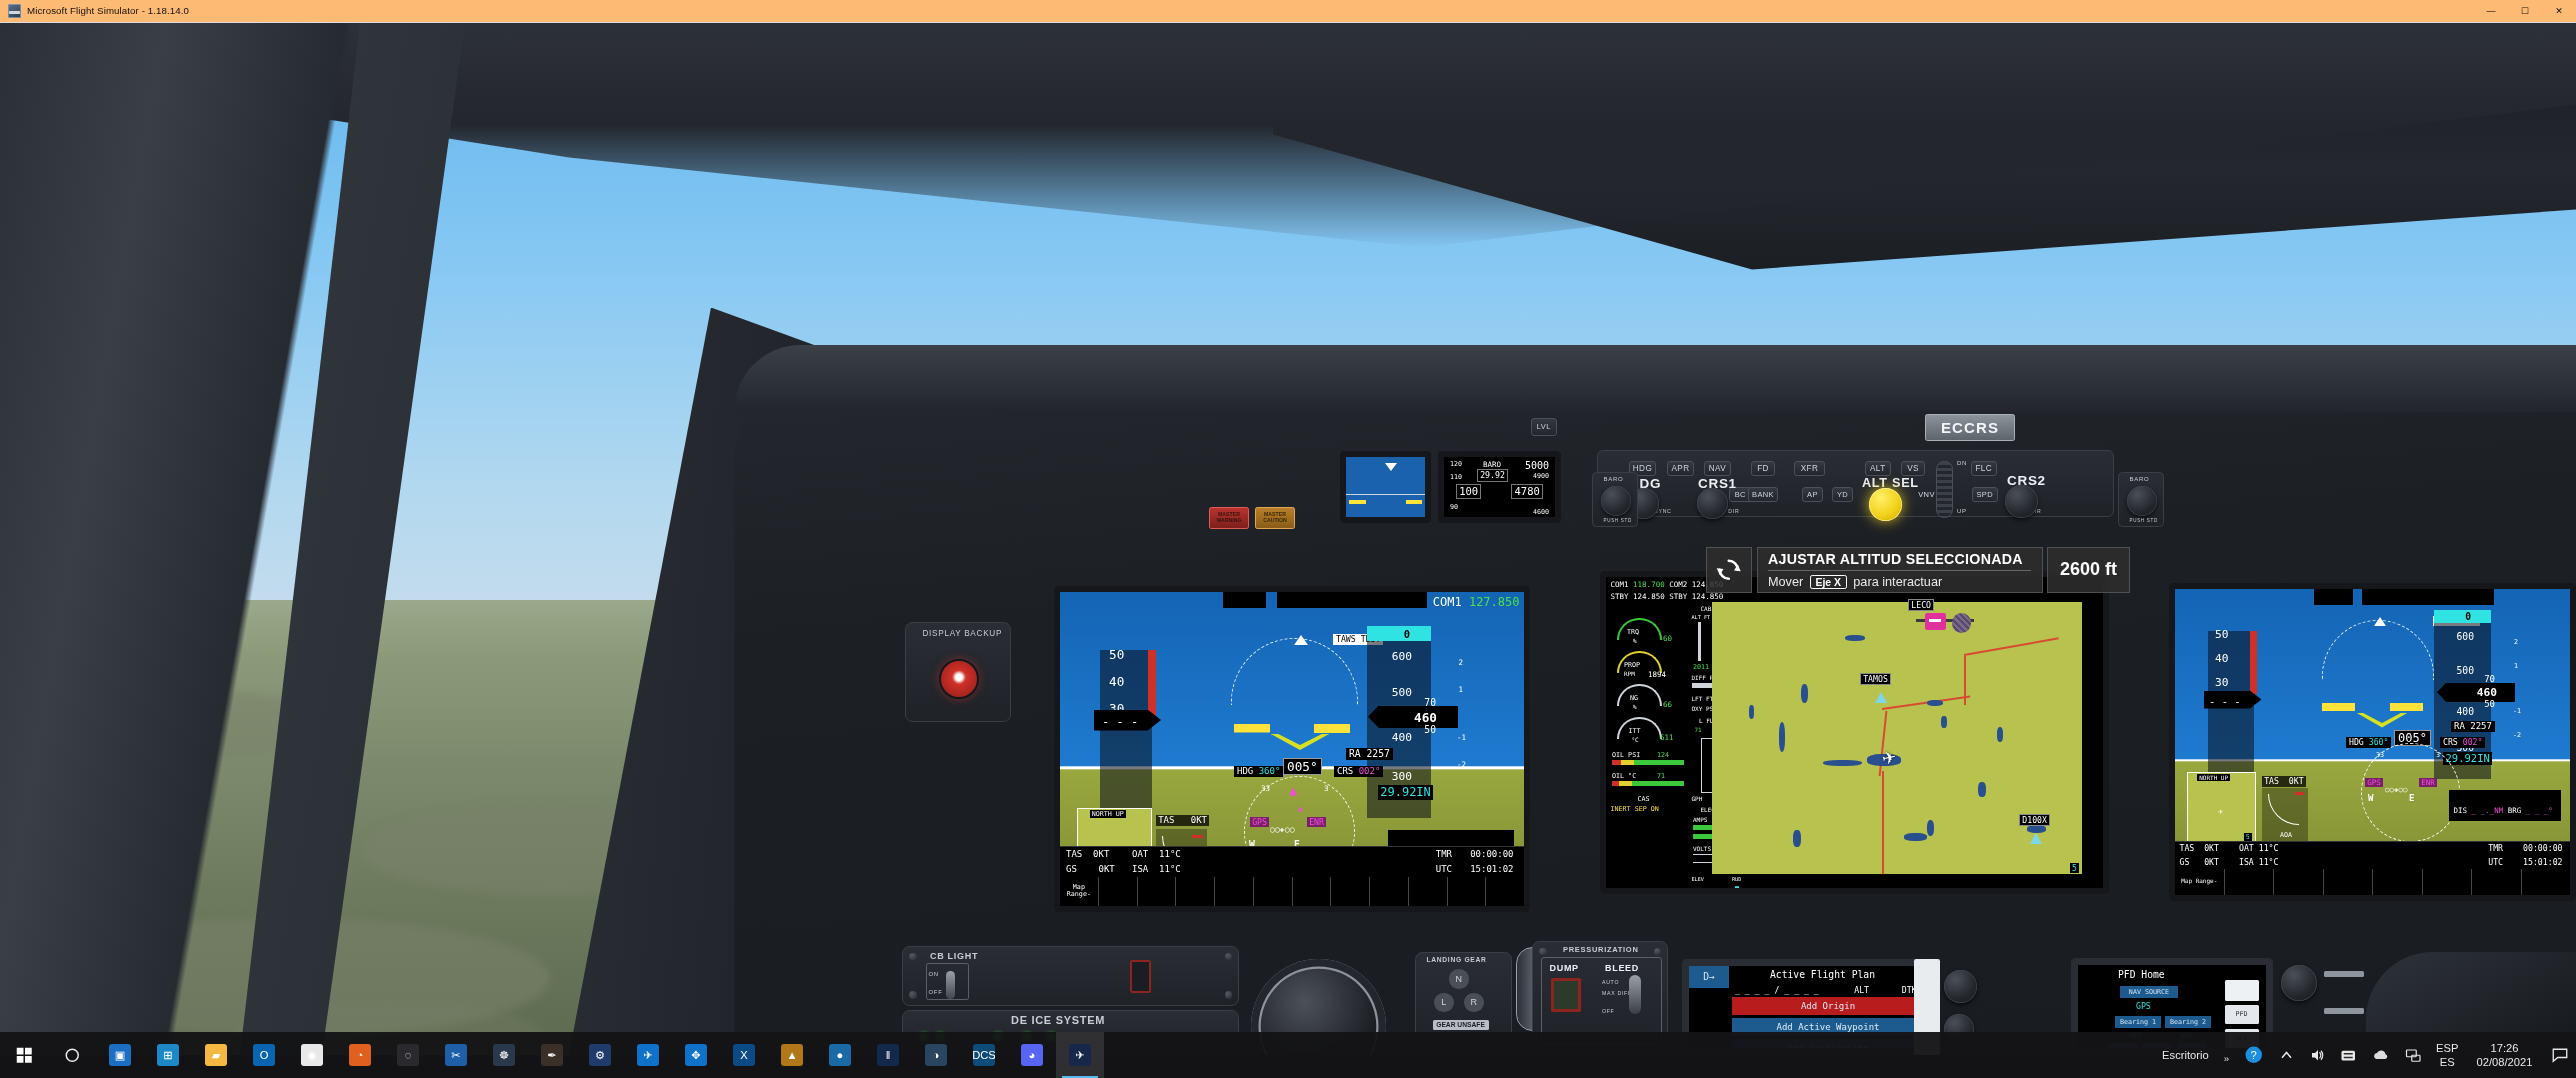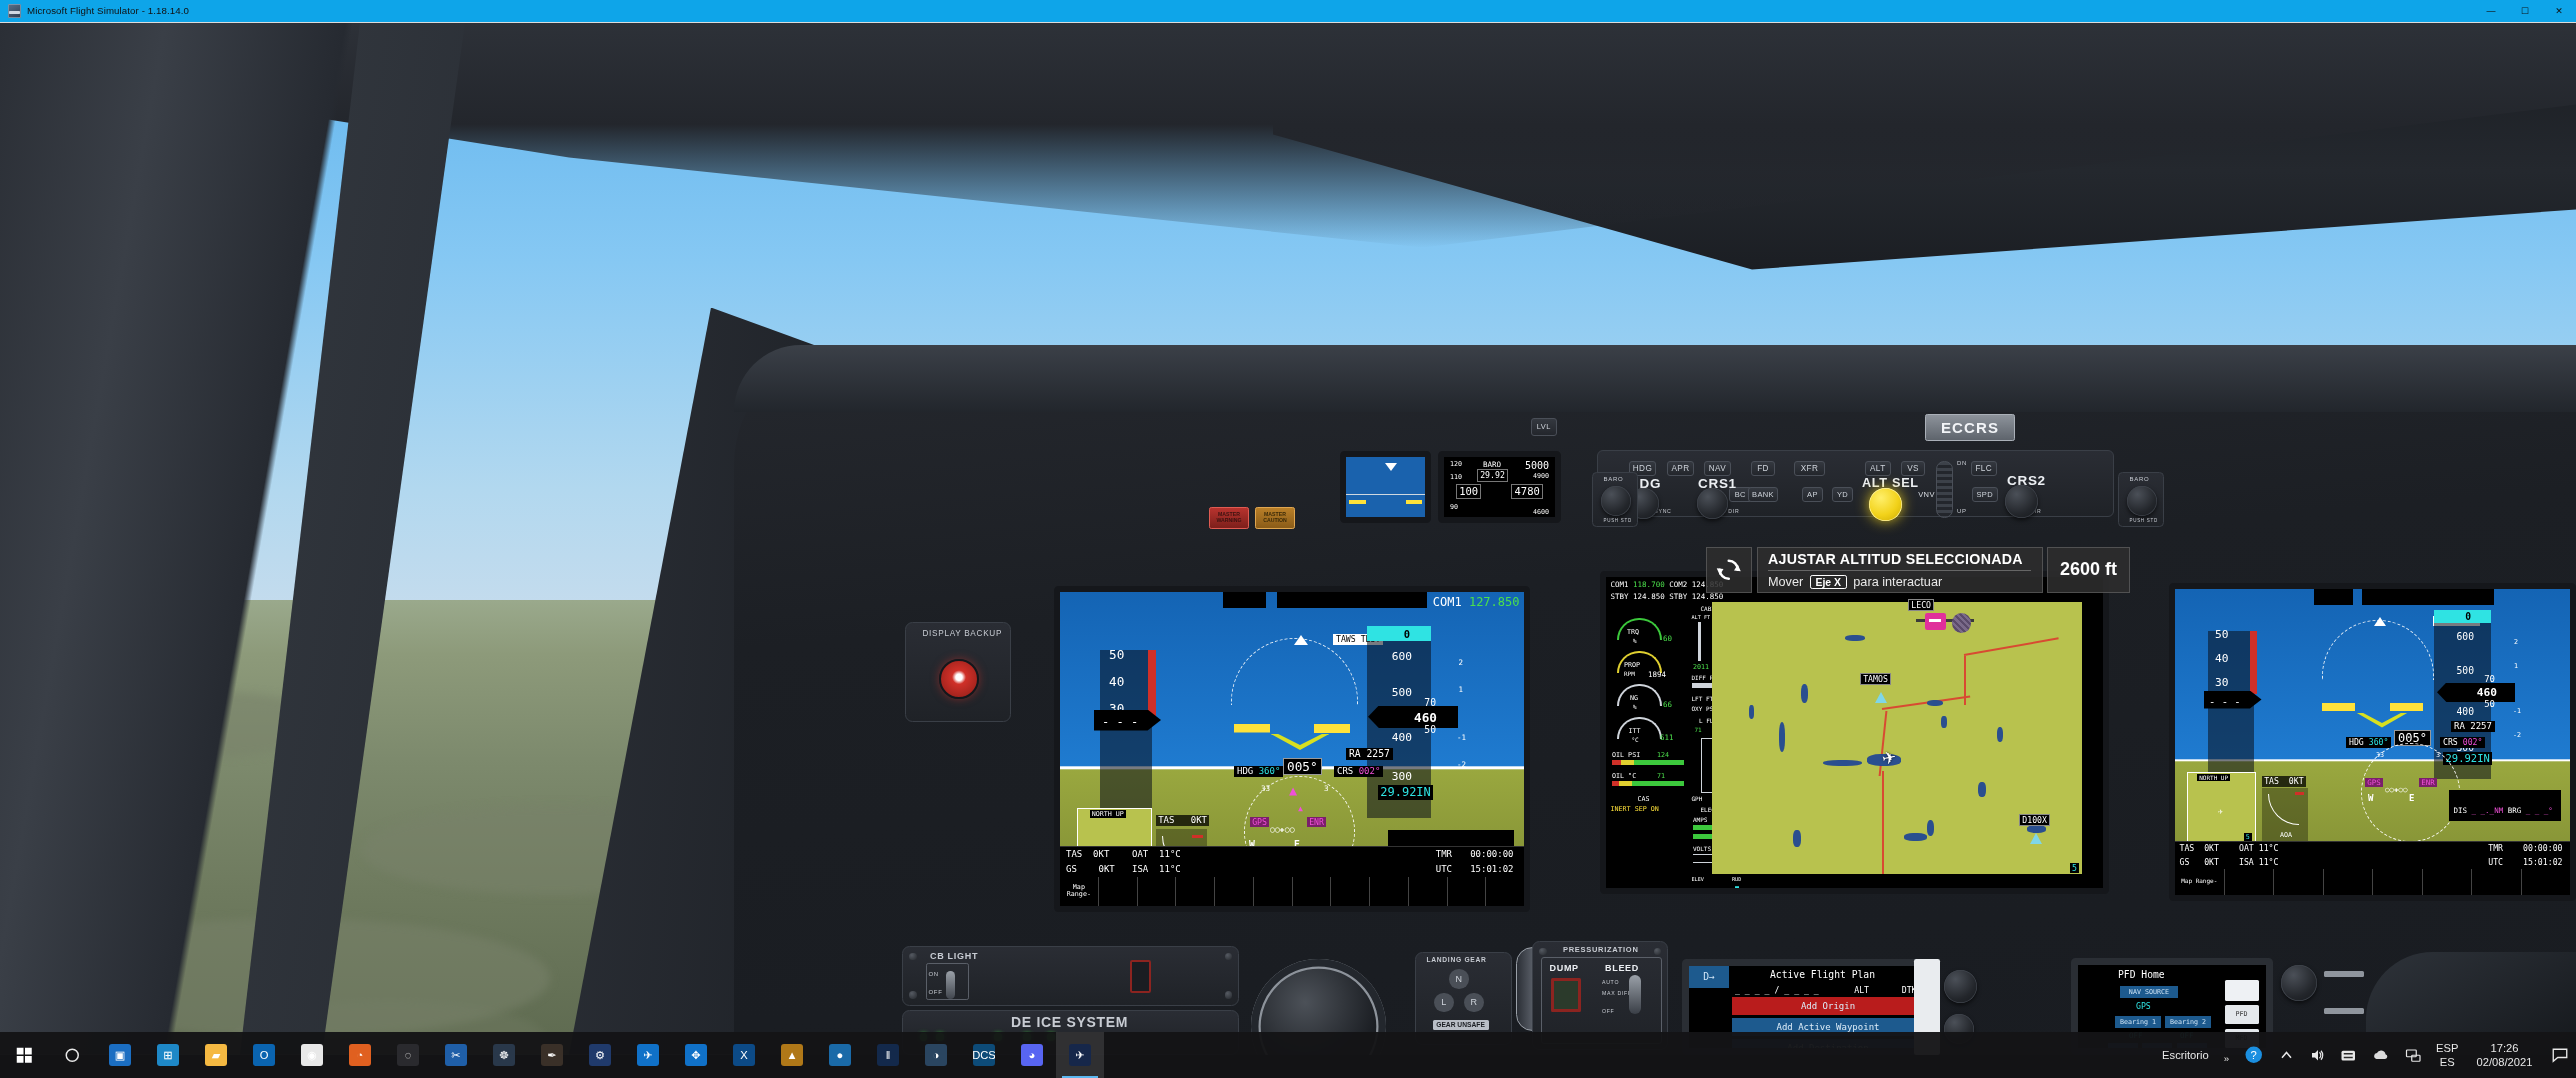--- a/index.html
+++ b/index.html
@@ -2,21 +2,21 @@
 <html style="font-size:12px"><head>
 <meta charset="utf-8">
 <title>Microsoft Flight Simulator</title>
 <style>
   * { box-sizing: border-box; margin:0; padding:0; }
   html,body { width:2576px; height:1078px; overflow:hidden; background:#000;
               font-family:"Liberation Sans", sans-serif; }
 
   
   #titlebar{ position:absolute; left:0; top:0; width:2576px; height:22.5px;
-             background:#0ea5e9; display:flex; align-items:center; z-index:900;
+             background:#fdba74; display:flex; align-items:center; z-index:900;
              border-bottom:0.7px solid #dcdcdc; }
   #tb-icon{ width:13.5px;height:13.5px;margin:0 6px 0 7.5px; position:relative;
             background:linear-gradient(150deg,#5a728c,#2d3b4d); border-radius:1.5px;
             box-shadow:inset 0 0 0 0.7px #8fa3b8; }
   #tb-icon:after{ content:""; position:absolute; left:1.5px; top:6.7px; width:10.5px;height:3.7px;
             background:#cfd8e2; border-radius:0.7px;}
   #tb-title{ font-size:9.7px; color:#111; letter-spacing:0.1px;}
   #tb-btns{ margin-left:auto; display:flex; height:22.5px; }
   .wbtn{ width:34px;height:22.5px;display:flex;align-items:center;justify-content:center;
          font-size:9px; color:#111; cursor:default;}
@@ -670,21 +670,21 @@
     <div class="plabel" style="left:27px;top:4.5px;font-size:9px;font-weight:bold;">CB LIGHT</div>
     <div style="position:absolute;left:22.5px;top:16.5px;width:43px;height:37px;border:0.7px solid #5a5f68;border-radius:2.2px;"></div>
     <div class="plabel" style="left:25.5px;top:24px;font-size:6px;">ON</div>
     <div class="plabel" style="left:25.5px;top:42px;font-size:6px;">OFF</div>
     <div style="position:absolute;left:43px;top:24px;width:9px;height:28.5px;border-radius:4.5px;
                 background:linear-gradient(#9aa0a8,#41464e);"></div>
     <div style="position:absolute;right:87px;top:13.5px;width:21px;height:33px;background:#1a1d22;
                 border:2.2px solid #8c2420;border-radius:2.2px;"></div>
   </div>
   <div class="panel" style="left:902px;top:987px;width:337px;height:45px;">
-    <div class="plabel" style="left:108px;top:3px;font-size:14px;font-weight:bold;">DE ICE SYSTEM</div>
+    <div class="plabel" style="left:108px;top:3px;font-size:11px;font-weight:bold;">DE ICE SYSTEM</div>
     <div style="position:absolute;left:16.5px;top:22.5px;width:7.5px;height:7.5px;border-radius:50%;background:#3ad03a;box-shadow:0 0 4.5px #3ad03a;"></div>
     <div style="position:absolute;left:33px;top:22.5px;width:7.5px;height:7.5px;border-radius:50%;background:#3ad03a;box-shadow:0 0 4.5px #3ad03a;"></div>
     <div style="position:absolute;left:91px;top:22.5px;width:7.5px;height:7.5px;border-radius:50%;background:#3ad03a;box-shadow:0 0 4.5px #3ad03a;"></div>
     <div style="position:absolute;left:120px;top:22.5px;width:7.5px;height:7.5px;border-radius:50%;background:#3ad03a;box-shadow:0 0 4.5px #3ad03a;"></div>
     <div style="position:absolute;left:144px;top:22.5px;width:7.5px;height:7.5px;border-radius:50%;background:#3ad03a;box-shadow:0 0 4.5px #3ad03a;"></div>
   </div>
 
   <div style="position:absolute;left:1251px;top:936px;width:135px;height:135px;border-radius:50%;
               background:radial-gradient(circle at 40% 32%,#4c5158,#1b1e23 60%,#0d1013);
               box-shadow:inset 0 0 0 7.5px #23272d, inset 0 0 0 9.7px #8d939b;"></div>

